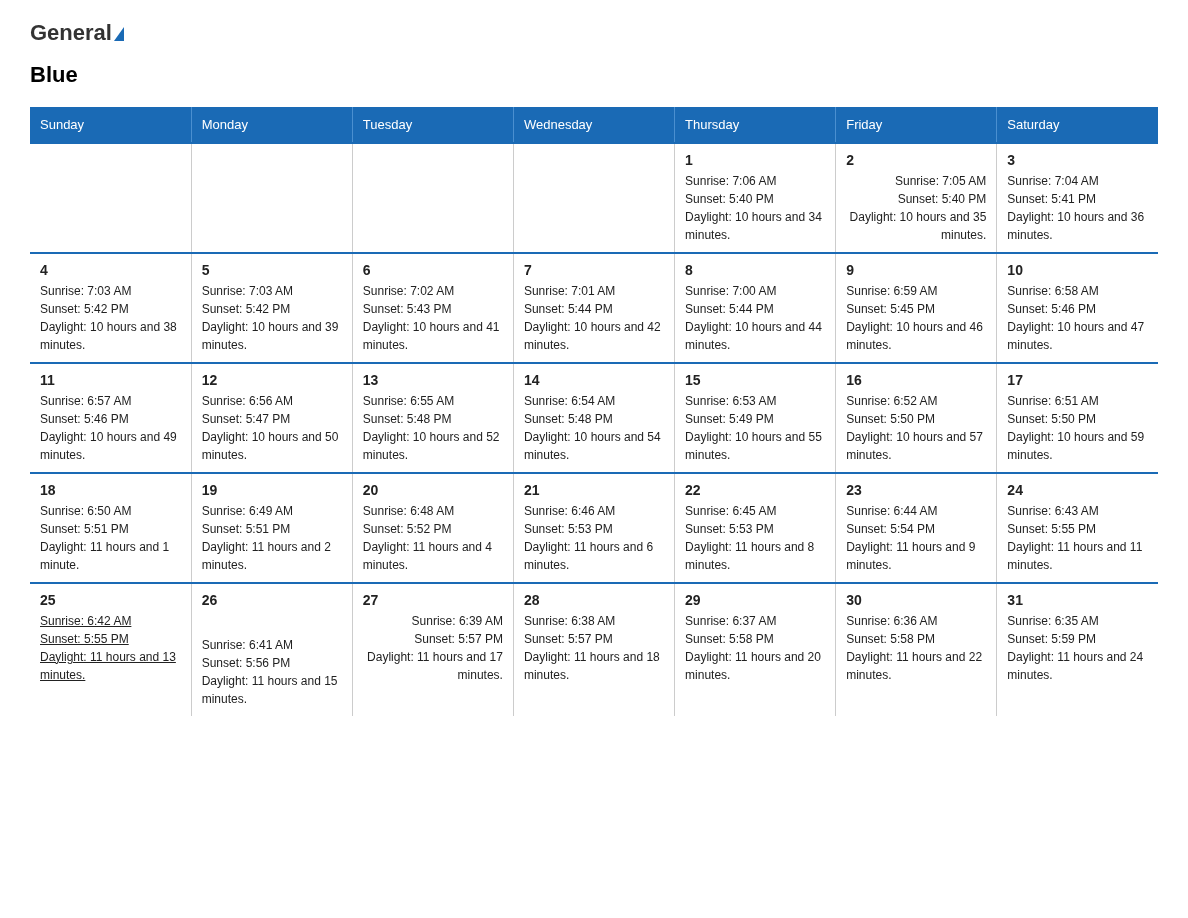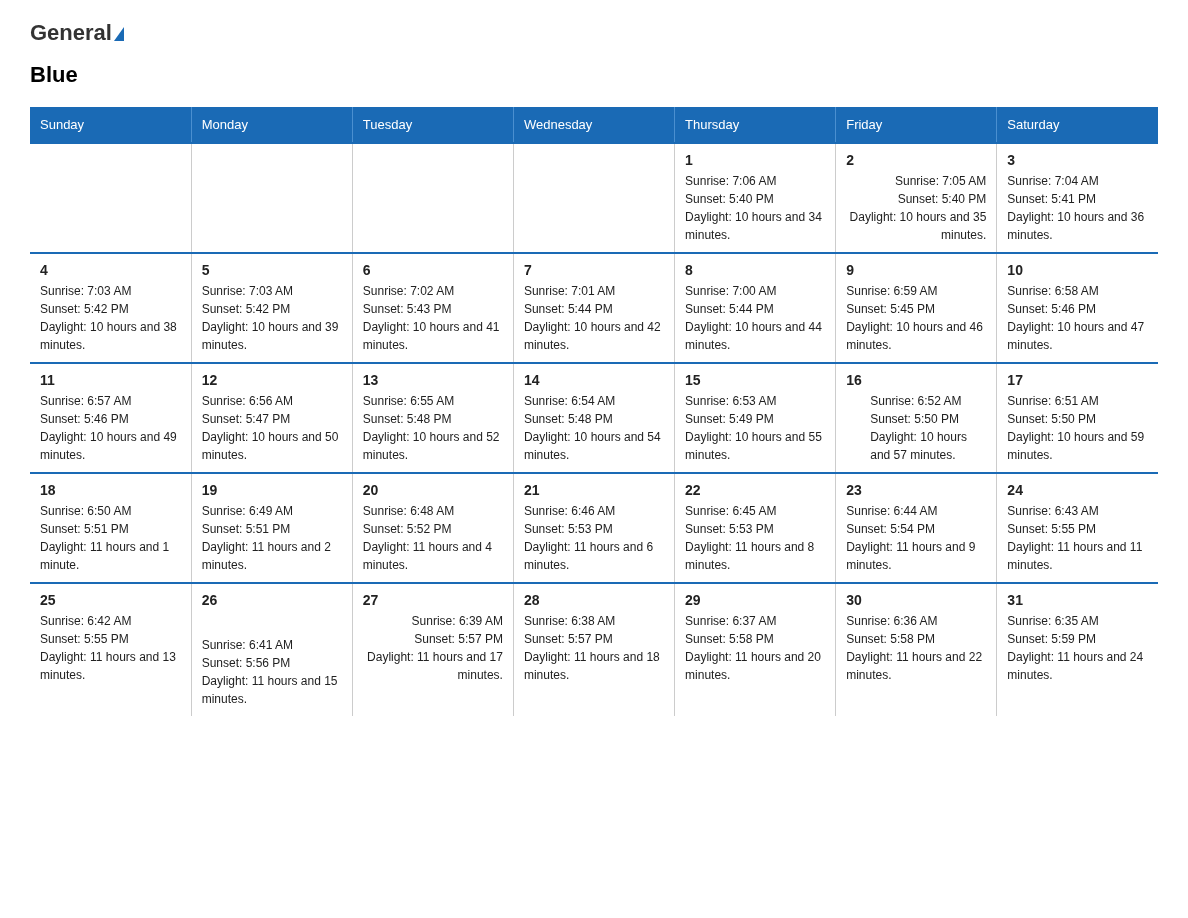--- a/index.html
+++ b/index.html
@@ -213,21 +213,21 @@
 Daylight: 10 hours and 54 minutes.</div>
         </td>
         <td>
           <span class="day-number">15</span>
           <div class="day-info" style="white-space: pre-line;">Sunrise: 6:53 AM
 Sunset: 5:49 PM
 Daylight: 10 hours and 55 minutes.</div>
         </td>
         <td>
           <span class="day-number">16</span>
-          <div class="day-info" style="white-space: pre-line; margin-left: 24px;">Sunrise: 6:52 AM
+          <div class="day-info" style="white-space: pre-line;">Sunrise: 6:52 AM
 Sunset: 5:50 PM
 Daylight: 10 hours and 57 minutes.</div>
         </td>
         <td>
           <span class="day-number">17</span>
           <div class="day-info" style="white-space: pre-line;">Sunrise: 6:51 AM
 Sunset: 5:50 PM
 Daylight: 10 hours and 59 minutes.</div>
         </td>
       </tr>
@@ -271,21 +271,21 @@
         <td>
           <span class="day-number">24</span>
           <div class="day-info" style="white-space: pre-line;">Sunrise: 6:43 AM
 Sunset: 5:55 PM
 Daylight: 11 hours and 11 minutes.</div>
         </td>
       </tr>
       <tr>
         <td>
           <span class="day-number">25</span>
-          <div class="day-info" style="white-space: pre-line;">Sunrise: 6:42 AM
+          <div class="day-info" style="white-space: pre-line; text-decoration: underline;">Sunrise: 6:42 AM
 Sunset: 5:55 PM
 Daylight: 11 hours and 13 minutes.</div>
         </td>
         <td>
           <span class="day-number">26</span>
           <div class="day-info" style="white-space: pre-line; margin-top: 28px;">Sunrise: 6:41 AM
 Sunset: 5:56 PM
 Daylight: 11 hours and 15 minutes.</div>
         </td>
         <td>

